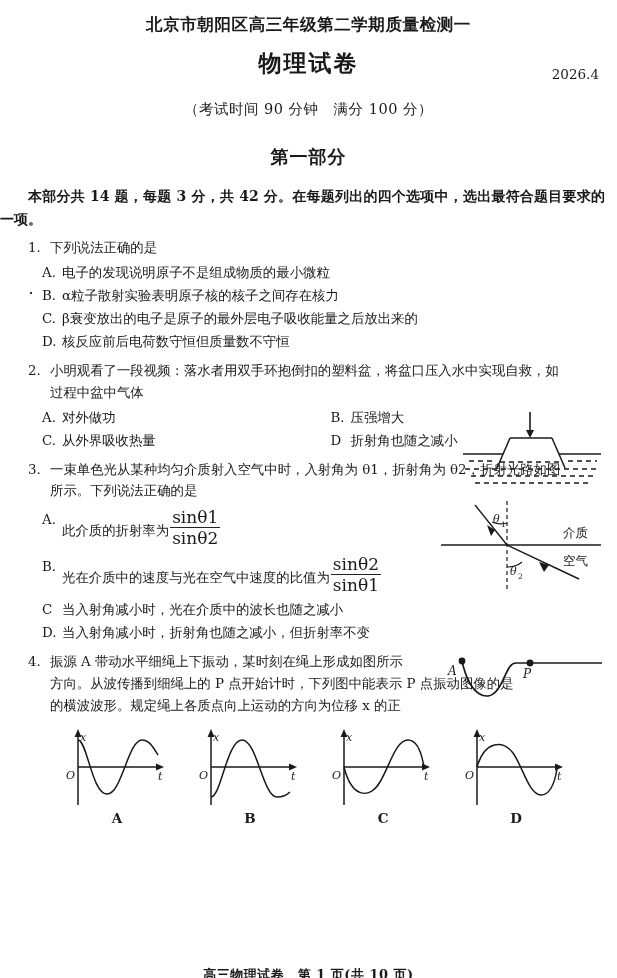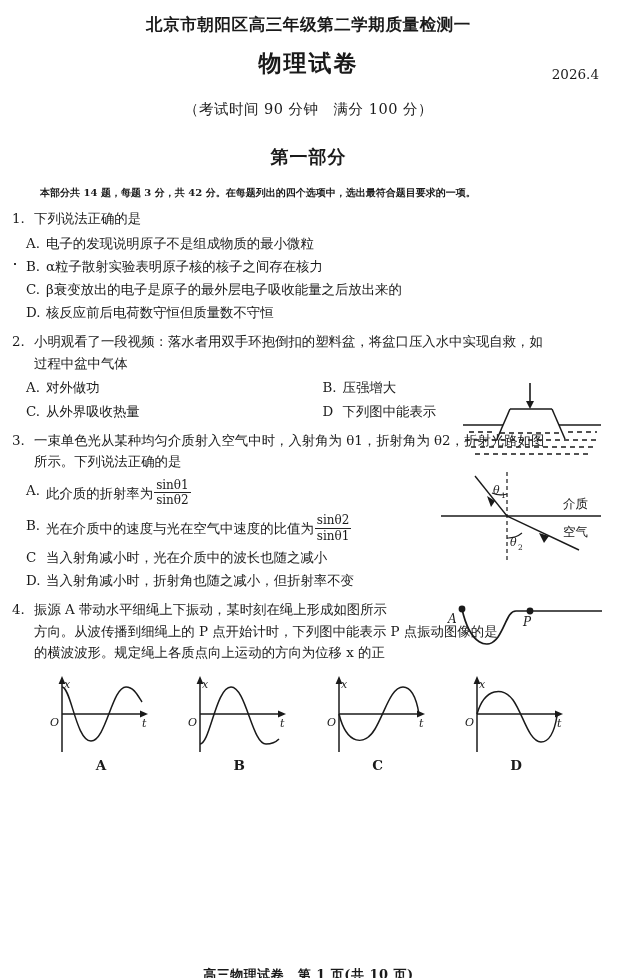--- a/index.html
+++ b/index.html
@@ -58,32 +58,32 @@
 
   
   .part-heading {
     text-align: center;
     font-size: 18px;
     font-weight: bold;
     margin-top: 26px;
     letter-spacing: 1px;
   }
   .part-instructions {
-    font-size: 10px;
+    font-size: 14px;
     font-weight: bold;
     line-height: 1.62;
-    margin: 16px 12px 0 12px;
+    margin: 16px 12px 0 0;
     text-indent: 28px;
     text-align: justify;
   }
 
   
   .question {
     position: relative;
-    margin: 7px 12px 0 12px;
+    margin: 7px 12px 0 28px;
   }
   .q-body {
     font-size: 13.4px;
     line-height: 1.62;
     text-align: justify;
   }
   .q-stem {
     display: block;
     padding-left: 22px;
     text-indent: -22px;
@@ -130,21 +130,21 @@
     width: 2px;
     height: 2px;
     background: #333;
   }
 
   
   .frac {
     display: inline-block;
     vertical-align: -0.55em;
     text-align: center;
-    font-size: 12px;
+    font-size: 17px;
     line-height: 1.18;
     margin: 0 1px;
   }
   .frac .num { display: block; padding: 0 2px 0px 2px; }
   .frac .den { display: block; border-top: 1px solid #222; padding: 0px 2px 0 2px; }
 
   
   .fig-basin {
     position: absolute;
     right: 0px;
@@ -250,21 +250,21 @@
           <span>压强增大</span>
         </div>
       </div>
       <div class="opt-2col">
         <div class="opt">
           <span class="lbl">C.</span>
           <span>从外界吸收热量</span>
         </div>
         <div class="opt">
           <span class="lbl">D</span>
-          <span>下列图中能表示</span>
+          <span>折射角也随之减小</span>
         </div>
       </div>
     </div>
 
     <div class="fig-basin">
       <svg width="150" height="80" viewBox="0 0 150 80">
 
         <g stroke="#1a1a1a" stroke-width="1.6" fill="none">
           <line x1="75" y1="2" x2="75" y2="22"></line>
         </g>

